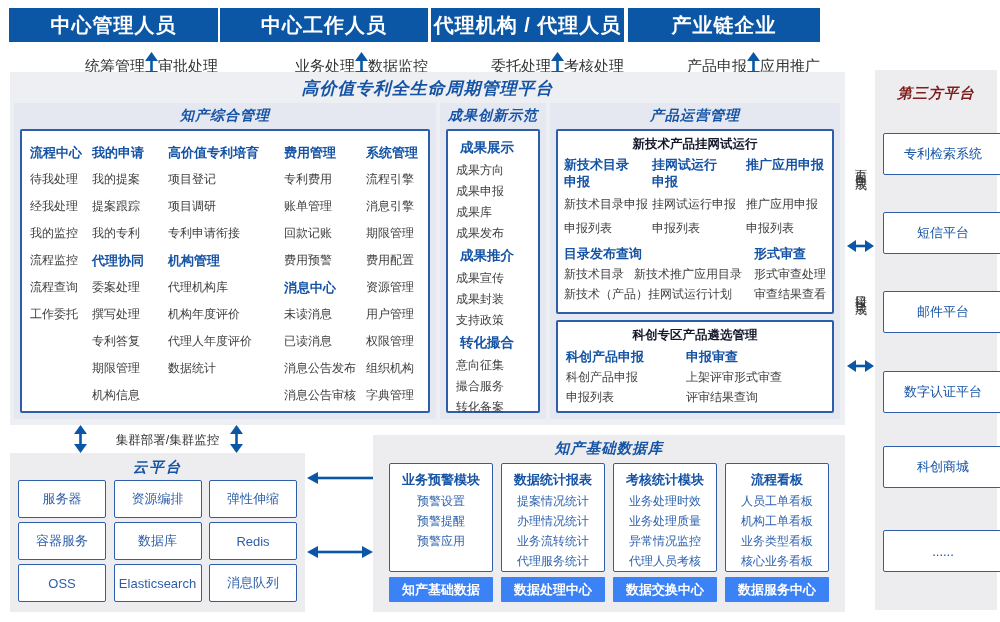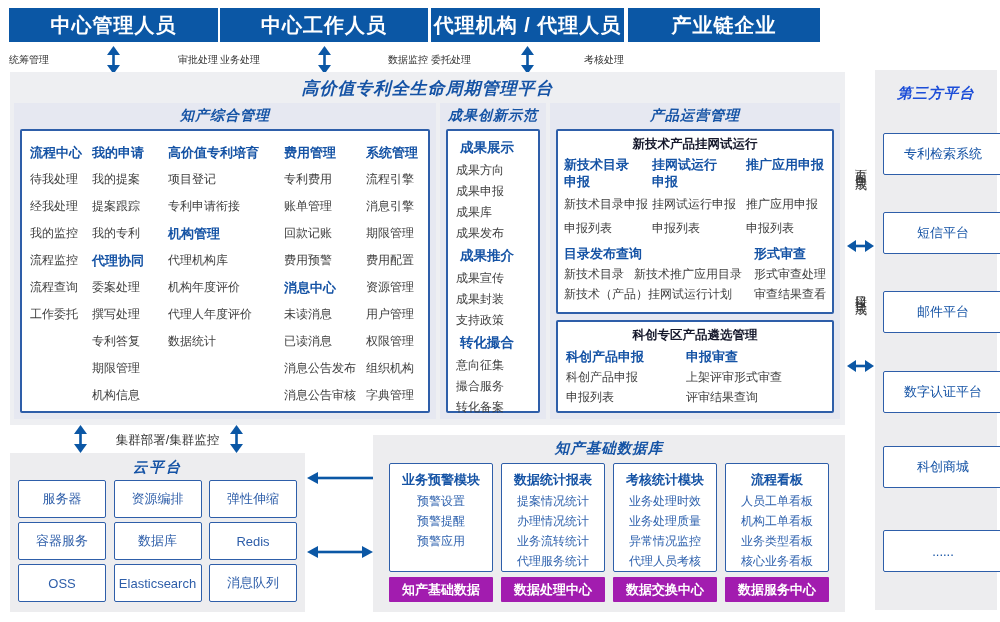--- a/index.html
+++ b/index.html
@@ -4,22 +4,22 @@
 <style>
   * { margin:0; padding:0; box-sizing:border-box; }
   html,body { background:#fff; }
   body { font-family:"Liberation Sans","DejaVu Sans",sans-serif; }
   .canvas { position:relative; width:1000px; height:622px; background:#fff; overflow:hidden; }
 
   
   .actor { position:absolute; top:8px; }
   .actor-bar { height:34px; background:#0b57a5; color:#fff; font-weight:bold; font-size:20px;
                display:flex; align-items:center; justify-content:center; letter-spacing:1px; }
-  .actor-labels { height:26px; display:flex; align-items:center; justify-content:space-between;
-                  font-size:10px; color:#333; margin-top:5px; }
+  .actor-labels { height:26px; display:flex; align-items:center; justify-content:flex-end;
+                  font-size:15px; color:#333; margin-top:11px; }
   .varrow { flex:0 0 auto; display:block; }
 
   
   .main-panel { position:absolute; left:10px; top:72px; width:835px; height:353px; background:#eeeff2; }
   .main-title { position:absolute; left:0; right:0; top:5px; text-align:center; font-size:17px;
                 font-weight:bold; font-style:italic; color:#1553a5; letter-spacing:1px; }
   .sub-panel { position:absolute; top:31px; height:316px; background:#e6e8f1; }
   .sub-title { height:26px; display:flex; align-items:center; justify-content:center;
                font-size:14px; font-weight:bold; font-style:italic; color:#1553a5; letter-spacing:1px; }
   .white-box { position:absolute; left:6px; right:6px; background:#fff; border:2px solid #2e5ea9; border-radius:2px; }
@@ -48,21 +48,21 @@
   .po-rev { width:78px; }
   .po-h2 { font-size:13px; font-weight:bold; color:#1553a5; line-height:20px; white-space:nowrap; }
   .po-cat-items .po-ci { display:inline-block; font-size:12px; color:#3e3e3e; line-height:20px; margin-right:10px; white-space:nowrap; }
   .po-rev .po-i, .po-selcol .po-i { line-height:20px; }
   .po-sel { display:flex; padding:0 2px; }
   .po-selcol0 { width:120px; } .po-selcol1 { flex:1; }
 
   
   .tp-panel { position:absolute; left:875px; top:70px; width:122px; height:540px; background:#ededef; }
   .tp-title { margin-top:14px; text-align:center; font-size:14.5px; font-weight:bold; font-style:italic;
-              color:#1d4ed8; letter-spacing:1px; }
+              color:#7f1d1d; letter-spacing:1px; }
   .tp-box { position:absolute; left:8px; width:120px; height:42px; background:#fff; border:1.5px solid #2e5ea9;
             border-radius:2px; display:flex; align-items:center; justify-content:center;
             font-size:13px; color:#1553a5; white-space:nowrap; }
 
   
   .vtext { position:absolute; writing-mode:vertical-rl; text-orientation:upright; font-size:12px;
            color:#333; letter-spacing:3px; }
 
   
   .cluster-label { position:absolute; left:100px; top:432px; width:135px; text-align:center;
@@ -79,21 +79,21 @@
 
   
   .db-panel { position:absolute; left:373px; top:435px; width:472px; height:177px; background:#ededef; }
   .db-title { margin-top:4px; text-align:center; font-size:14.5px; font-weight:bold; font-style:italic;
               color:#1553a5; letter-spacing:1px; }
   .db-cols { position:absolute; left:16px; top:28px; width:440px; display:flex; gap:8px; }
   .db-col { width:104px; }
   .db-white { height:109px; background:#fff; border:1.5px solid #2e5ea9; border-radius:2px; padding-top:4px; }
   .db-h { text-align:center; font-size:13px; font-weight:bold; color:#1553a5; line-height:23px; white-space:nowrap; }
   .db-i { text-align:center; font-size:12px; color:#2f62ae; line-height:20px; white-space:nowrap; }
-  .db-foot { margin-top:5px; height:25px; background:#a21caf; color:#fff; font-weight:bold; font-size:13px;
+  .db-foot { margin-top:5px; height:25px; background:#3b82f6; color:#fff; font-weight:bold; font-size:13px;
              display:flex; align-items:center; justify-content:center; border-radius:1px; white-space:nowrap; }
 
   svg.arr { position:absolute; }
 </style>
 </head>
 <body>
 
 <div class="canvas">
 
   <div class="actor" style="left:9px;width:209px">
@@ -133,20 +133,31 @@
             <path d="M6.5 0 L13 9 L0 9 Z"></path>
             <rect x="5.2" y="8" width="2.6" height="12"></rect>
             <path d="M6.5 28 L13 19 L0 19 Z"></path>
           </g>
         </svg>
       <span>考核处理</span>
     </div>
   </div>
   <div class="actor" style="left:628px;width:192px">
     <div class="actor-bar">产业链企业</div>
+    <div class="actor-labels">
+      <span>产品申报</span>
+      <svg class="varrow" width="13" height="28" viewBox="0 0 13 28">
+          <g fill="#0b57a5">
+            <path d="M6.5 0 L13 9 L0 9 Z"></path>
+            <rect x="5.2" y="8" width="2.6" height="12"></rect>
+            <path d="M6.5 28 L13 19 L0 19 Z"></path>
+          </g>
+        </svg>
+      <span>应用推广</span>
+    </div>
   </div>
 
   <div class="main-panel">
     <div class="main-title">高价值专利全生命周期管理平台</div>
 
     <div class="sub-panel" style="left:4px;width:422px">
       <div class="sub-title">知产综合管理</div>
       <div class="white-box ip-box" id="ip-cols">
           <div class="ip-col" style="width: 62px;">
             <div class="hd">流程中心</div>
@@ -165,20 +176,21 @@
             <div class="hd">代理协同</div>
             <div class="it">委案处理</div>
             <div class="it">撰写处理</div>
             <div class="it">专利答复</div>
             <div class="it">期限管理</div>
             <div class="it">机构信息</div>
           </div>
           <div class="ip-col" style="width: 116px;">
             <div class="hd">高价值专利培育</div>
             <div class="it">项目登记</div>
+            <div class="it">项目调研</div>
             <div class="it">专利申请衔接</div>
             <div class="hd">机构管理</div>
             <div class="it">代理机构库</div>
             <div class="it">机构年度评价</div>
             <div class="it">代理人年度评价</div>
             <div class="it">数据统计</div>
           </div>
           <div class="ip-col" style="width: 82px;">
             <div class="hd">费用管理</div>
             <div class="it">专利费用</div>

